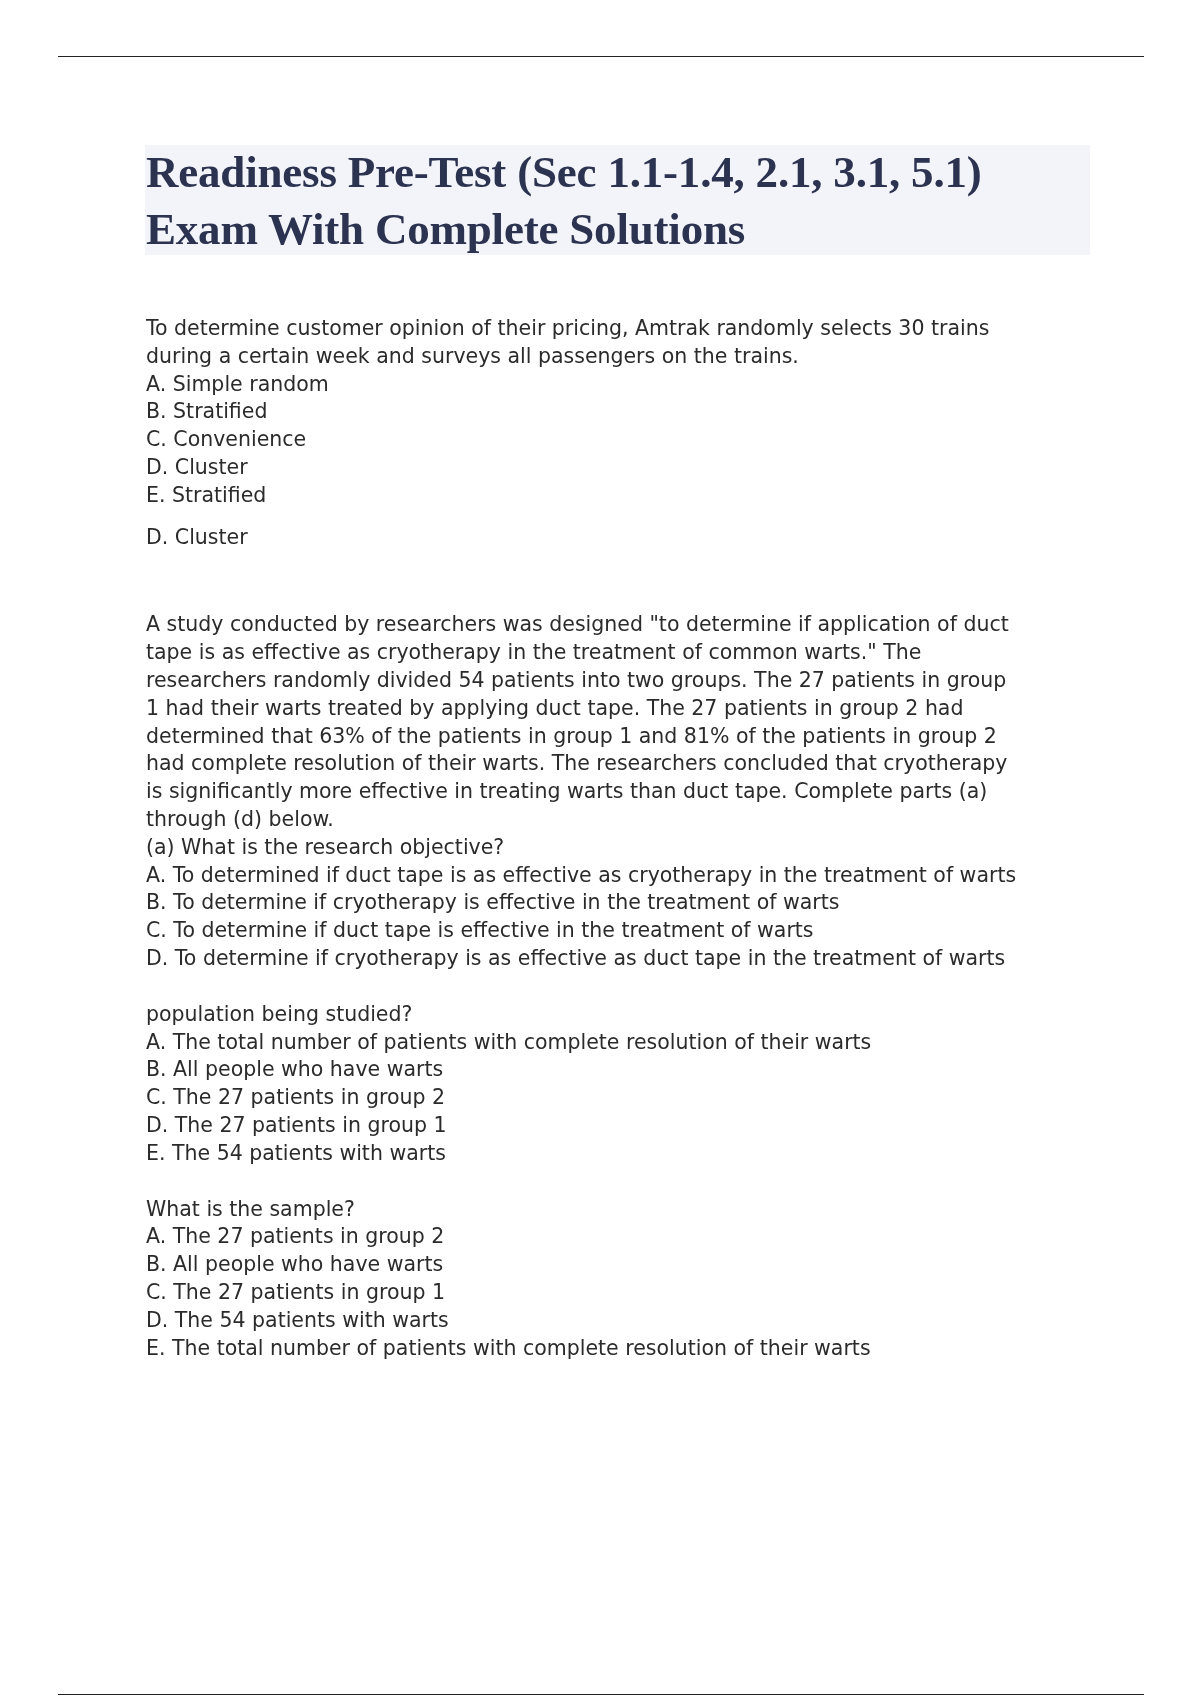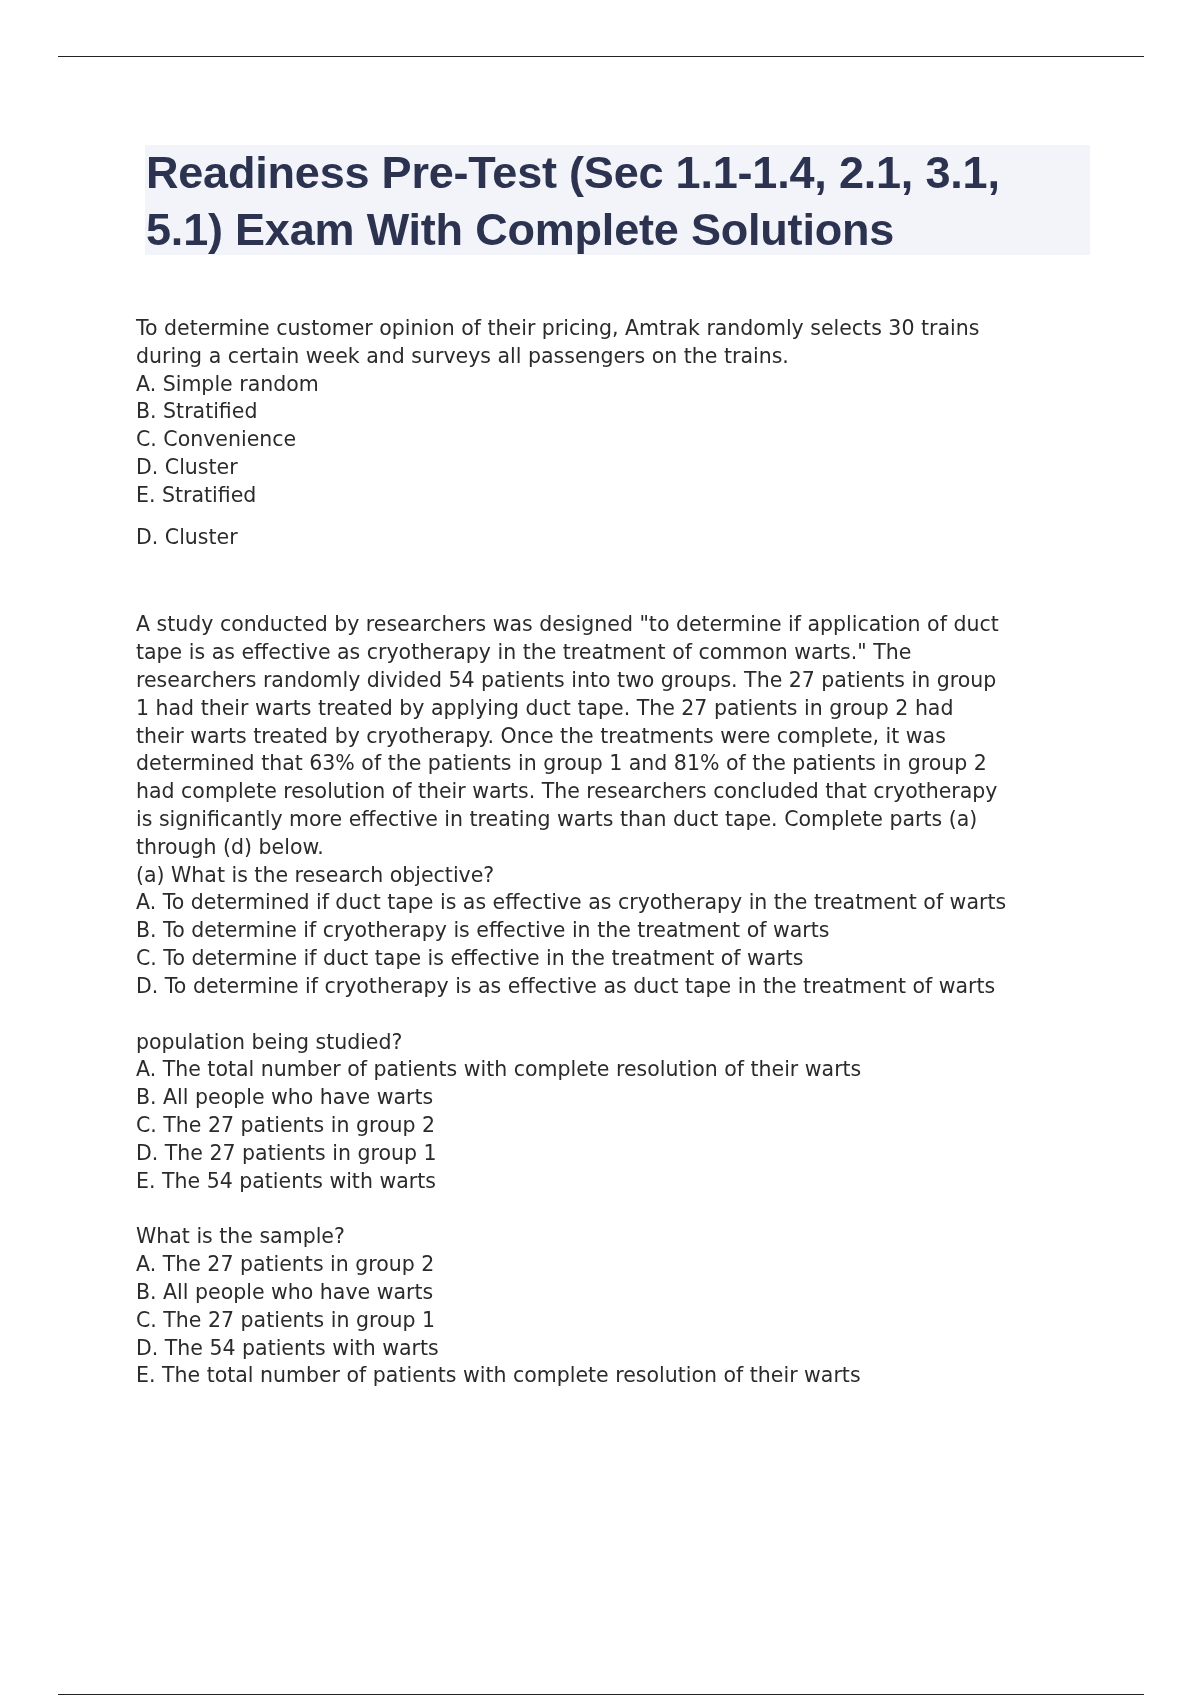--- a/index.html
+++ b/index.html
@@ -1,22 +1,22 @@
 <!DOCTYPE html>
 <html><head>
 <meta charset="utf-8">
 <style>
   html, body { margin: 0; padding: 0; background: #ffffff; }
   body { width: 1200px; height: 1700px; position: relative; overflow: hidden; font-family: "DejaVu Sans", sans-serif; color: #2b2b2b; }
   .rule { position: absolute; left: 58px; width: 1086px; height: 1px; background: #222; }
   .rule.top { top: 56px; }
   .rule.bottom { top: 1694px; }
   .title-box { position: absolute; left: 145px; top: 145px; width: 945px; height: 110px; background: #f2f4f9; }
-  .title { position: absolute; left: 146px; top: 144px; width: 940px; margin: 0; font-family: Liberation Sans, sans-serif; font-weight: bold; font-size: 45px; line-height: 57px; color: #2c3350; letter-spacing: -0.2px; }
-  .content { position: absolute; left: 136px; top: 315px; width: 950px; font-size: 20.5px; line-height: 27.8px; color: #2b2b2b; }
+  .title { position: absolute; left: 146px; top: 144px; width: 940px; margin: 0; font-family: Liberation Serif, serif; font-weight: bold; font-size: 45px; line-height: 57px; color: #2c3350; letter-spacing: -0.2px; }
+  .content { position: absolute; left: 146px; top: 315px; width: 950px; font-size: 20.5px; line-height: 27.8px; color: #2b2b2b; }
   .content p { margin: 0; }
   .content .gap-s { height: 14px; }
   .content .gap-l { height: 60px; }
   .content .gap-m { height: 28px; }
 </style>
 </head>
 <body>
 
 <div class="rule top"></div>
 
@@ -36,21 +36,20 @@
     <p>D. Cluster</p>
   </div>
 
   <div class="gap-l"></div>
 
   <div>
     <p>A study conducted by researchers was designed "to determine if application of duct</p>
     <p>tape is as effective as cryotherapy in the treatment of common warts." The</p>
     <p>researchers randomly divided 54 patients into two groups. The 27 patients in group</p>
     <p>1 had their warts treated by applying duct tape. The 27 patients in group 2 had</p>
-    <p>their warts treated by cryotherapy. Once the treatments were complete, it was</p>
     <p>determined that 63% of the patients in group 1 and 81% of the patients in group 2</p>
     <p>had complete resolution of their warts. The researchers concluded that cryotherapy</p>
     <p>is significantly more effective in treating warts than duct tape. Complete parts (a)</p>
     <p>through (d) below.</p>
 
     <p>(a) What is the research objective?</p>
     <p>A. To determined if duct tape is as effective as cryotherapy in the treatment of warts</p>
     <p>B. To determine if cryotherapy is effective in the treatment of warts</p>
     <p>C. To determine if duct tape is effective in the treatment of warts</p>
     <p>D. To determine if cryotherapy is as effective as duct tape in the treatment of warts</p>

